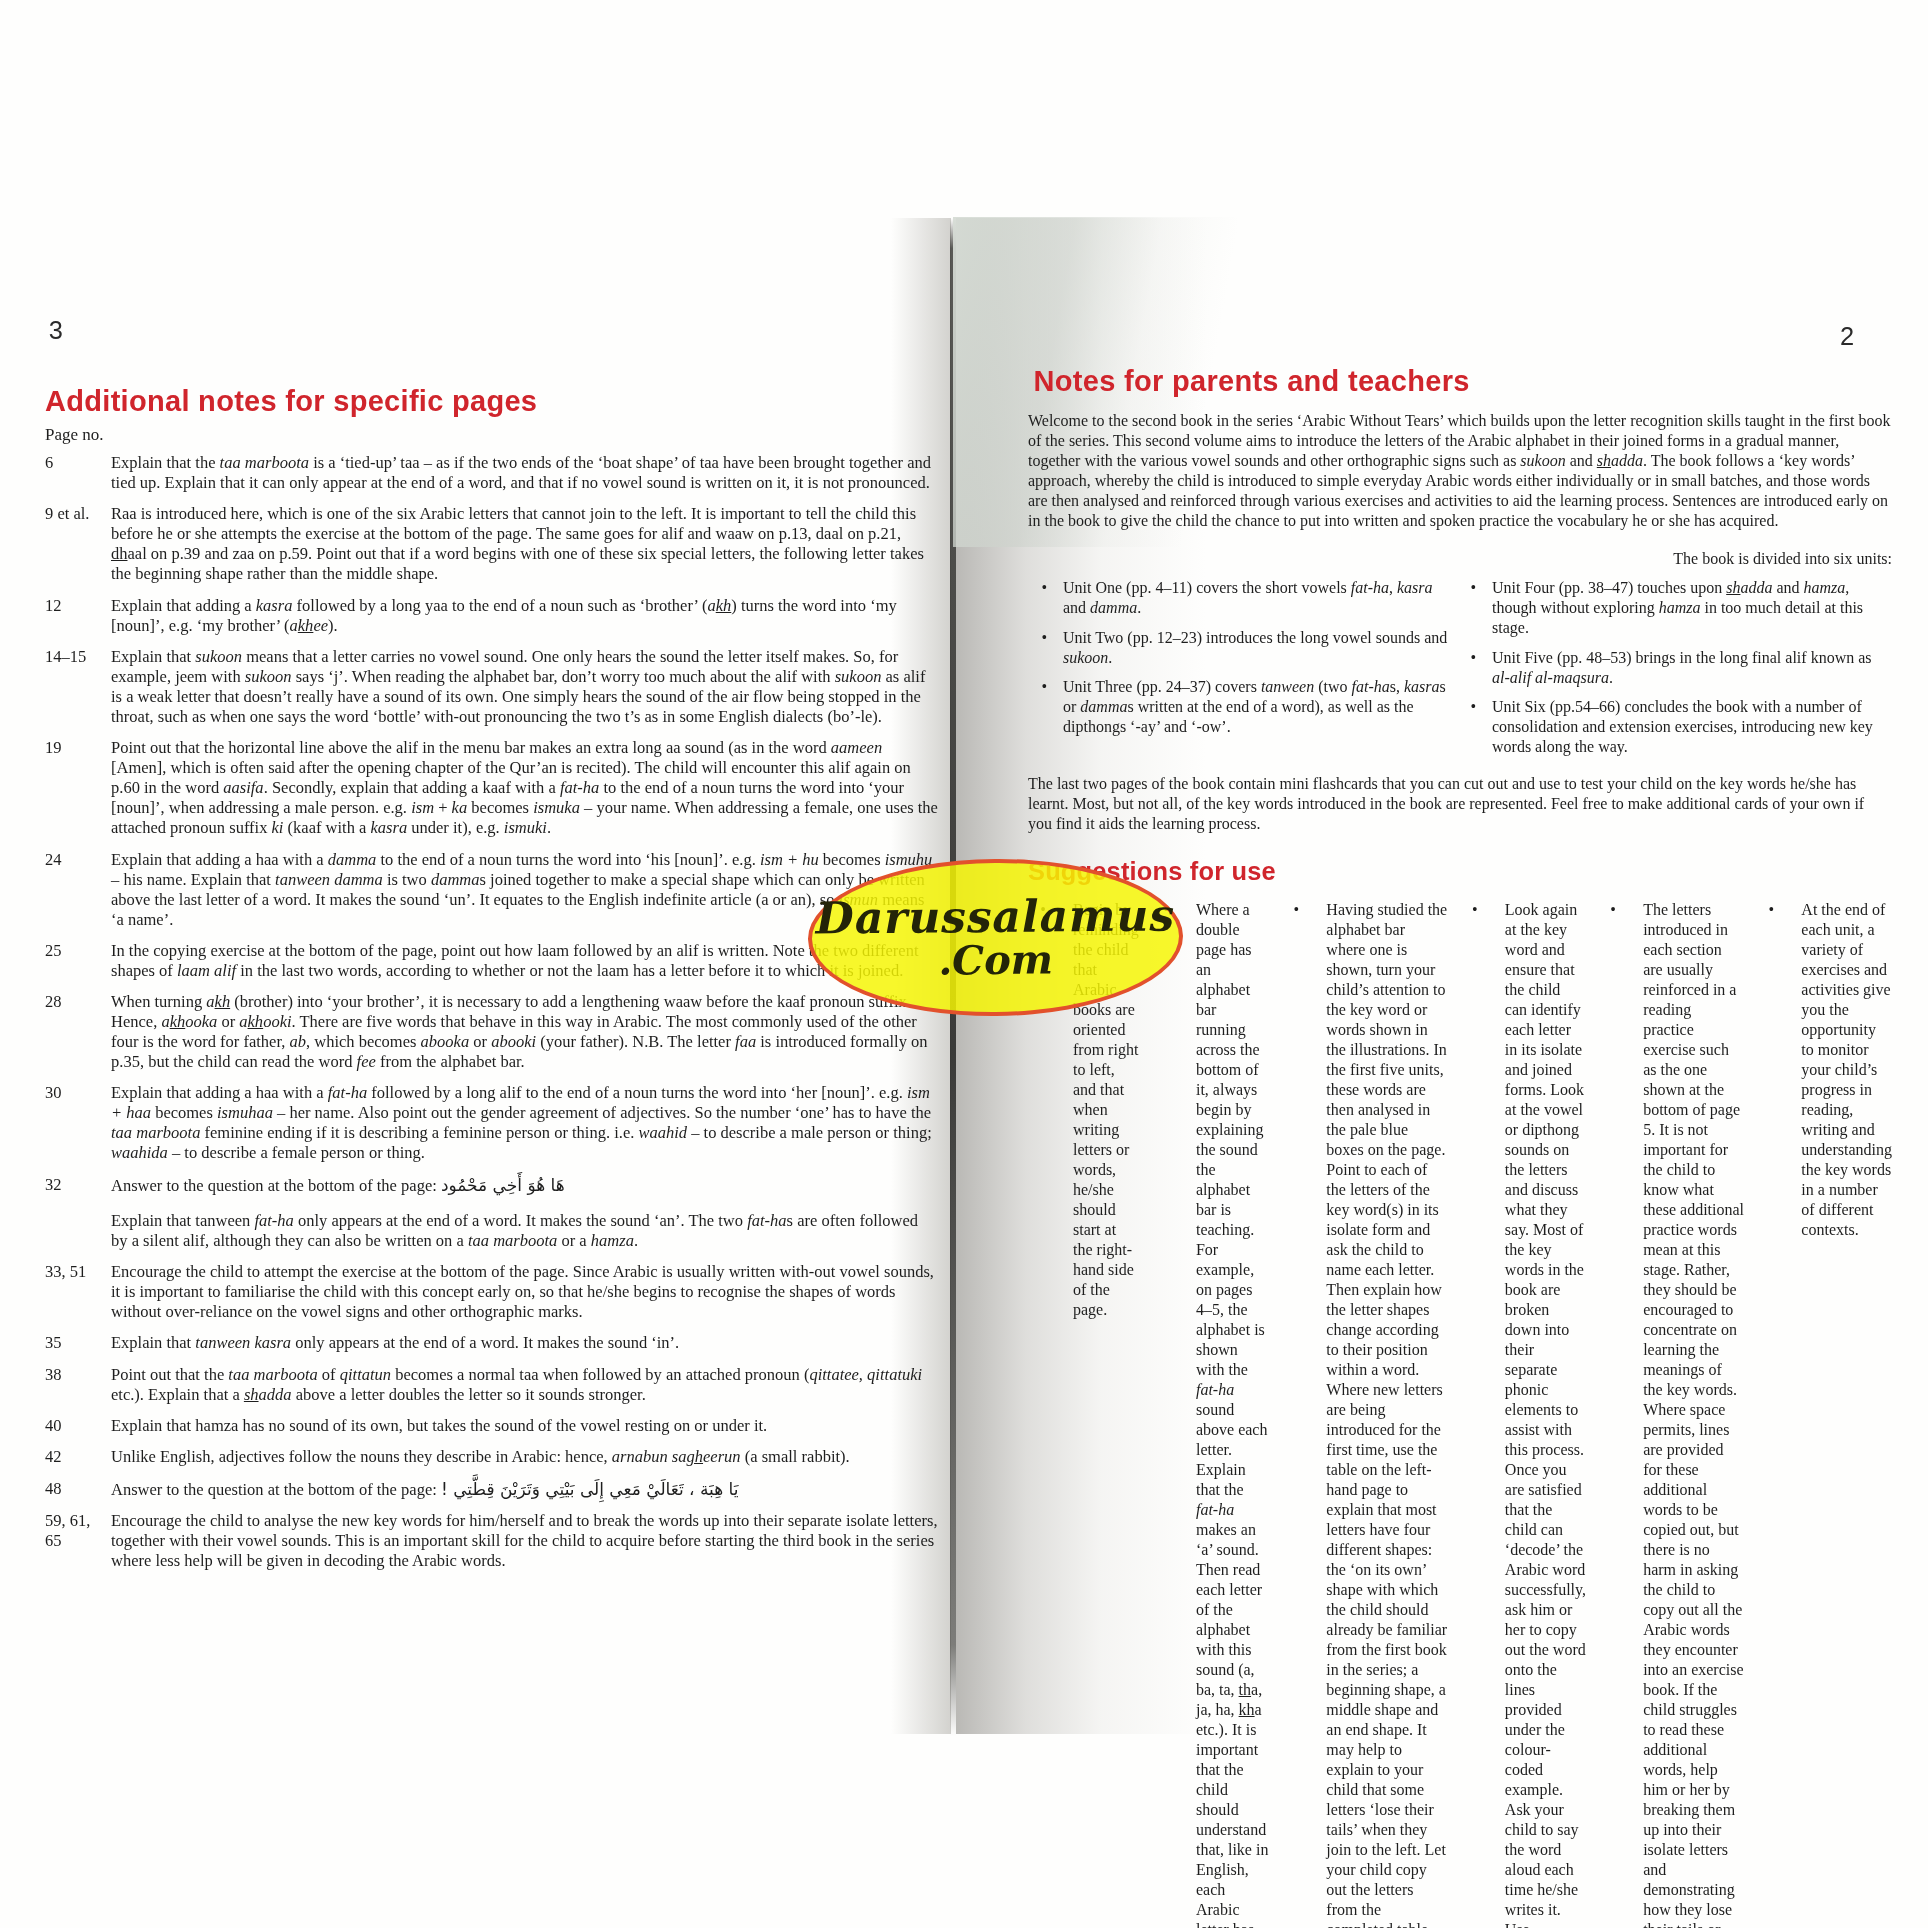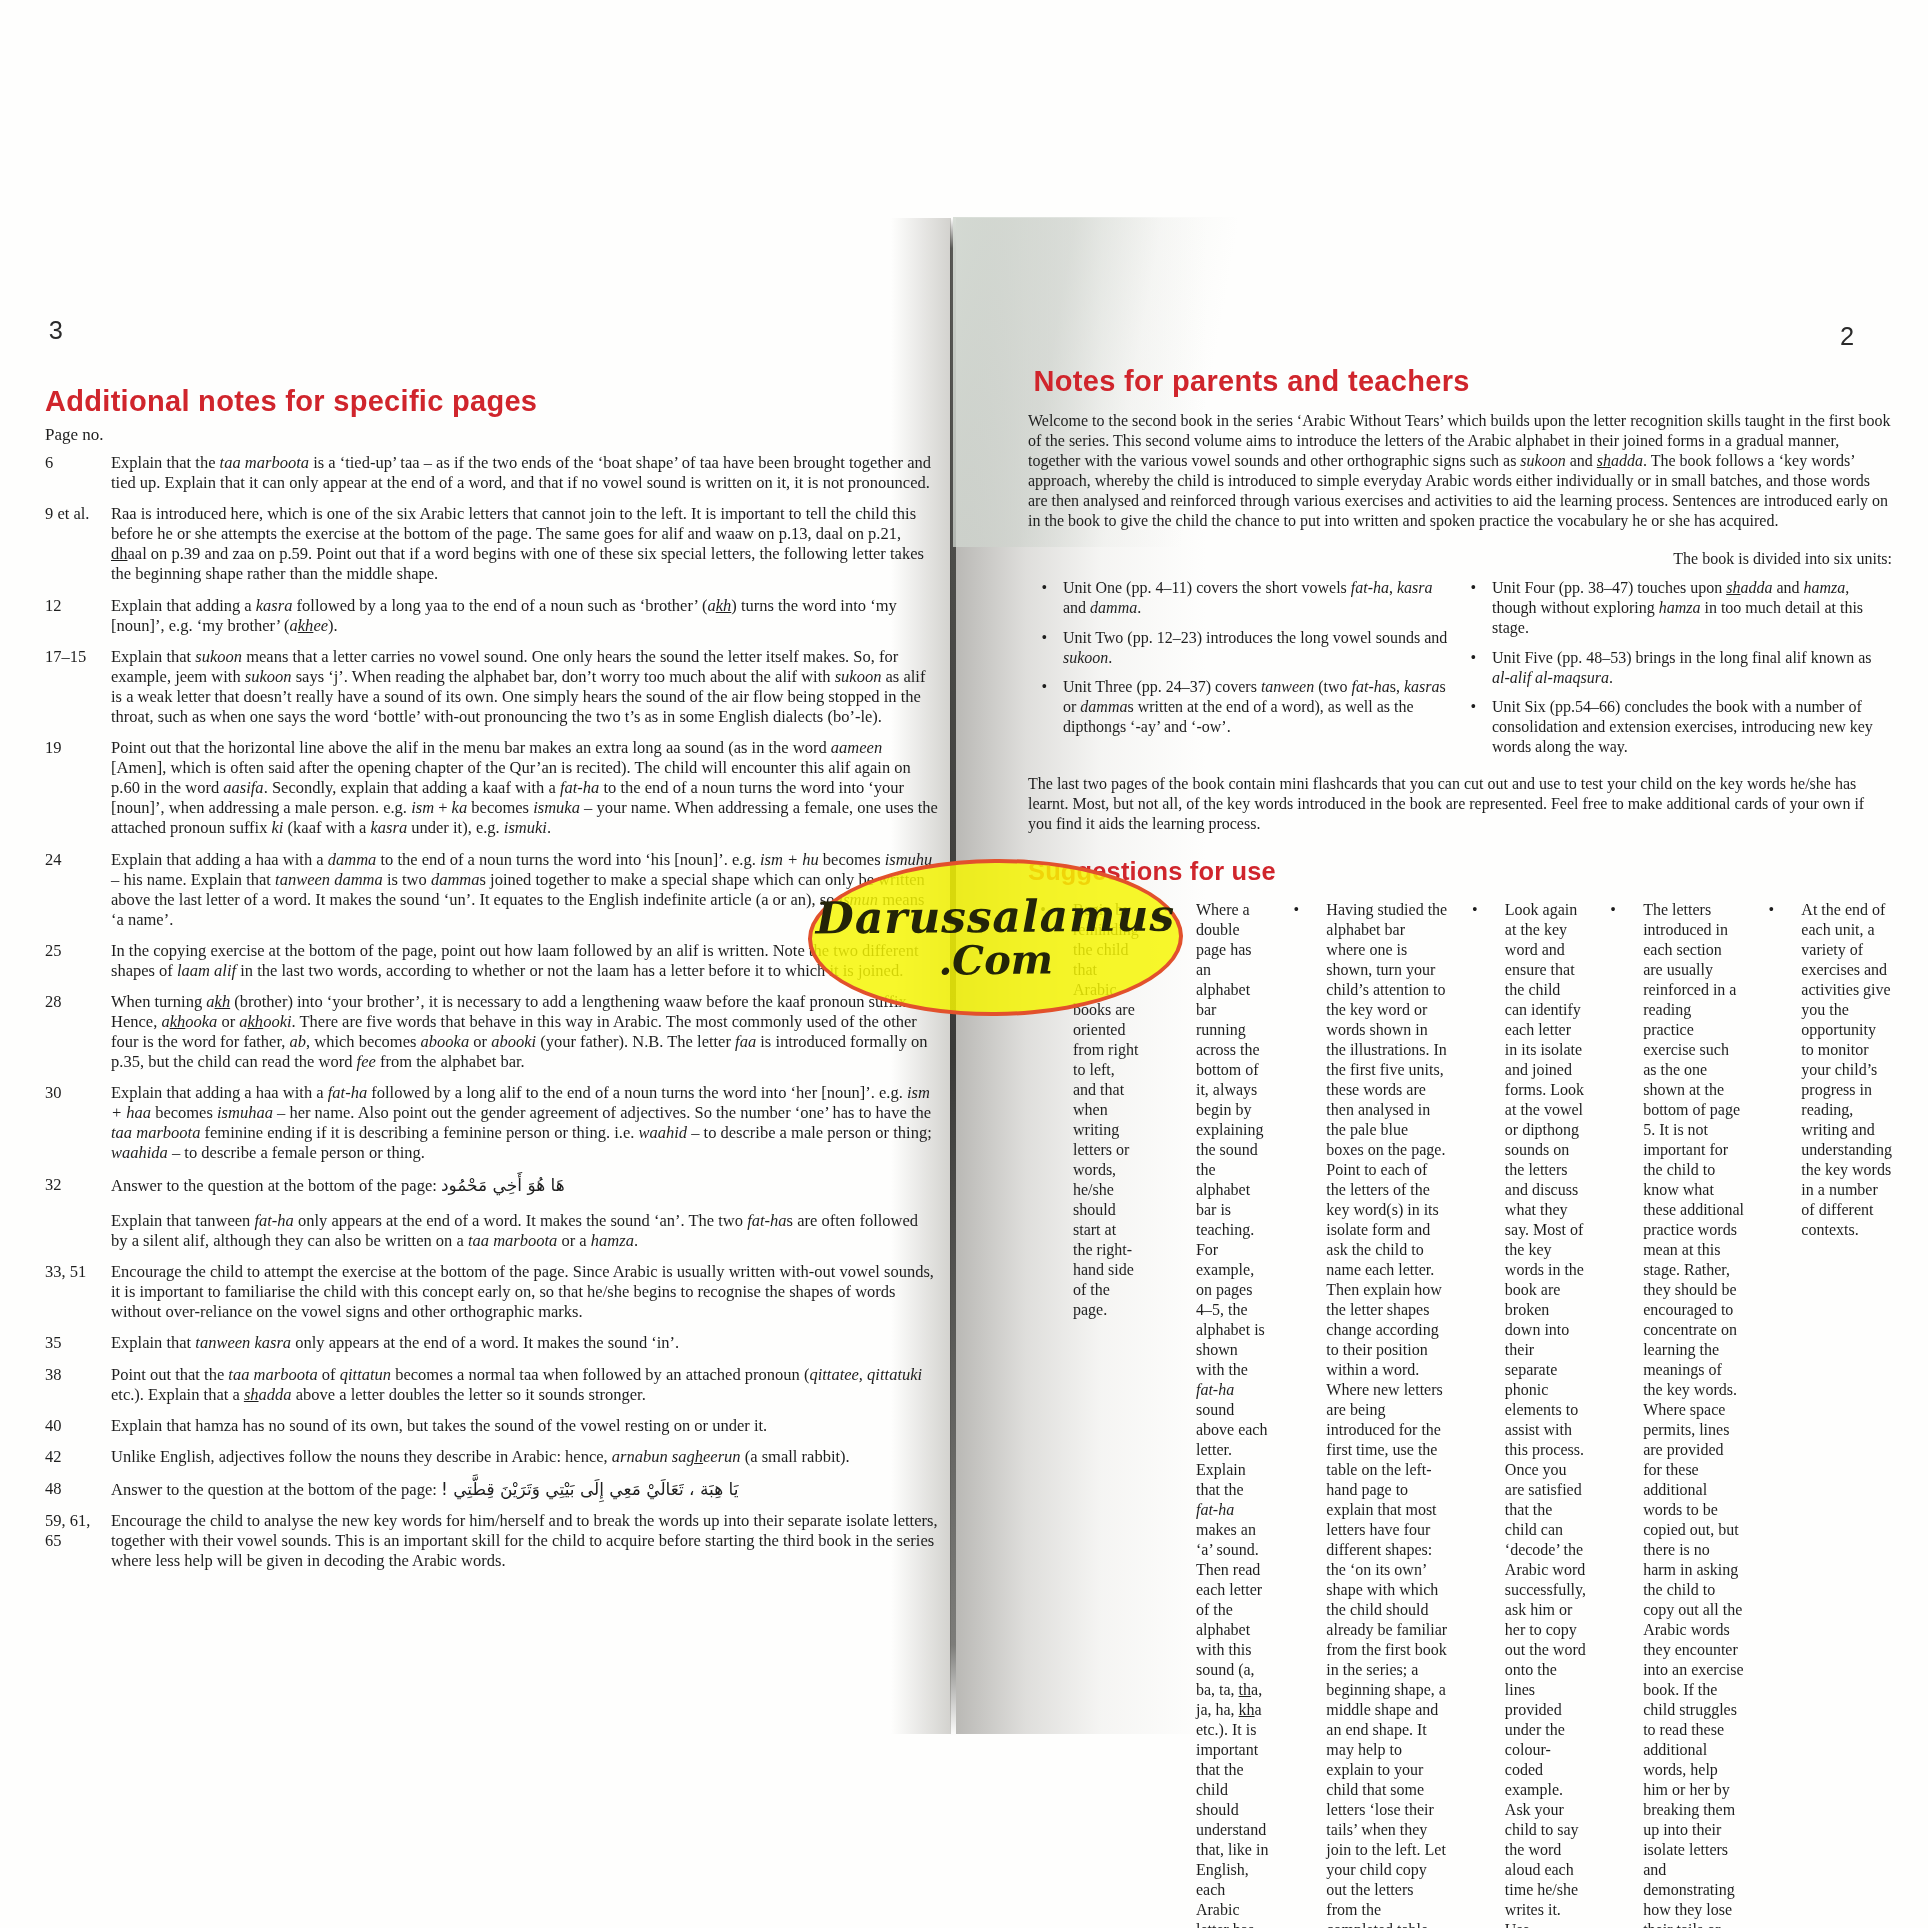--- a/index.html
+++ b/index.html
@@ -111,21 +111,21 @@
           <div class="item-no">9 et al.</div>
           <div class="item-text">Raa is introduced here, which is one of the six Arabic letters that cannot join to the left. It is important to tell the child this before he or she attempts the exercise at the bottom of the page. The same goes for alif and waaw on p.13, daal on p.21, <u>dh</u>aal on p.39 and zaa on p.59. Point out that if a word begins with one of these six special letters, the following letter takes the beginning shape rather than the middle shape.</div>
         </div>
 
         <div class="item">
           <div class="item-no">12</div>
           <div class="item-text">Explain that adding a <i>kasra</i> followed by a long yaa to the end of a noun such as ‘brother’ (<i>a<u>kh</u></i>) turns the word into ‘my [noun]’, e.g. ‘my brother’ (<i>a<u>kh</u>ee</i>).</div>
         </div>
 
         <div class="item">
-          <div class="item-no">17–15</div>
+          <div class="item-no">14–15</div>
           <div class="item-text">Explain that <i>sukoon</i> means that a letter carries no vowel sound. One only hears the sound the letter itself makes. So, for example, jeem with <i>sukoon</i> says ‘j’. When reading the alphabet bar, don’t worry too much about the alif with <i>sukoon</i> as alif is a weak letter that doesn’t really have a sound of its own. One simply hears the sound of the air flow being stopped in the throat, such as when one says the word ‘bottle’ with-out pronouncing the two t’s as in some English dialects (bo’-le).</div>
         </div>
 
         <div class="item">
           <div class="item-no">19</div>
           <div class="item-text">Point out that the horizontal line above the alif in the menu bar makes an extra long aa sound (as in the word <i>aameen</i> [Amen], which is often said after the opening chapter of the Qur’an is recited). The child will encounter this alif again on p.60 in the word <i>aasifa</i>. Secondly, explain that adding a kaaf with a <i>fat-ha</i> to the end of a noun turns the word into ‘your [noun]’, when addressing a male person. e.g. <i>ism</i> + <i>ka</i> becomes <i>ismuka</i> – your name. When addressing a female, one uses the attached pronoun suffix <i>ki</i> (kaaf with a <i>kasra</i> under it), e.g. <i>ismuki</i>.</div>
         </div>
 
         <div class="item">
           <div class="item-no">24</div>

